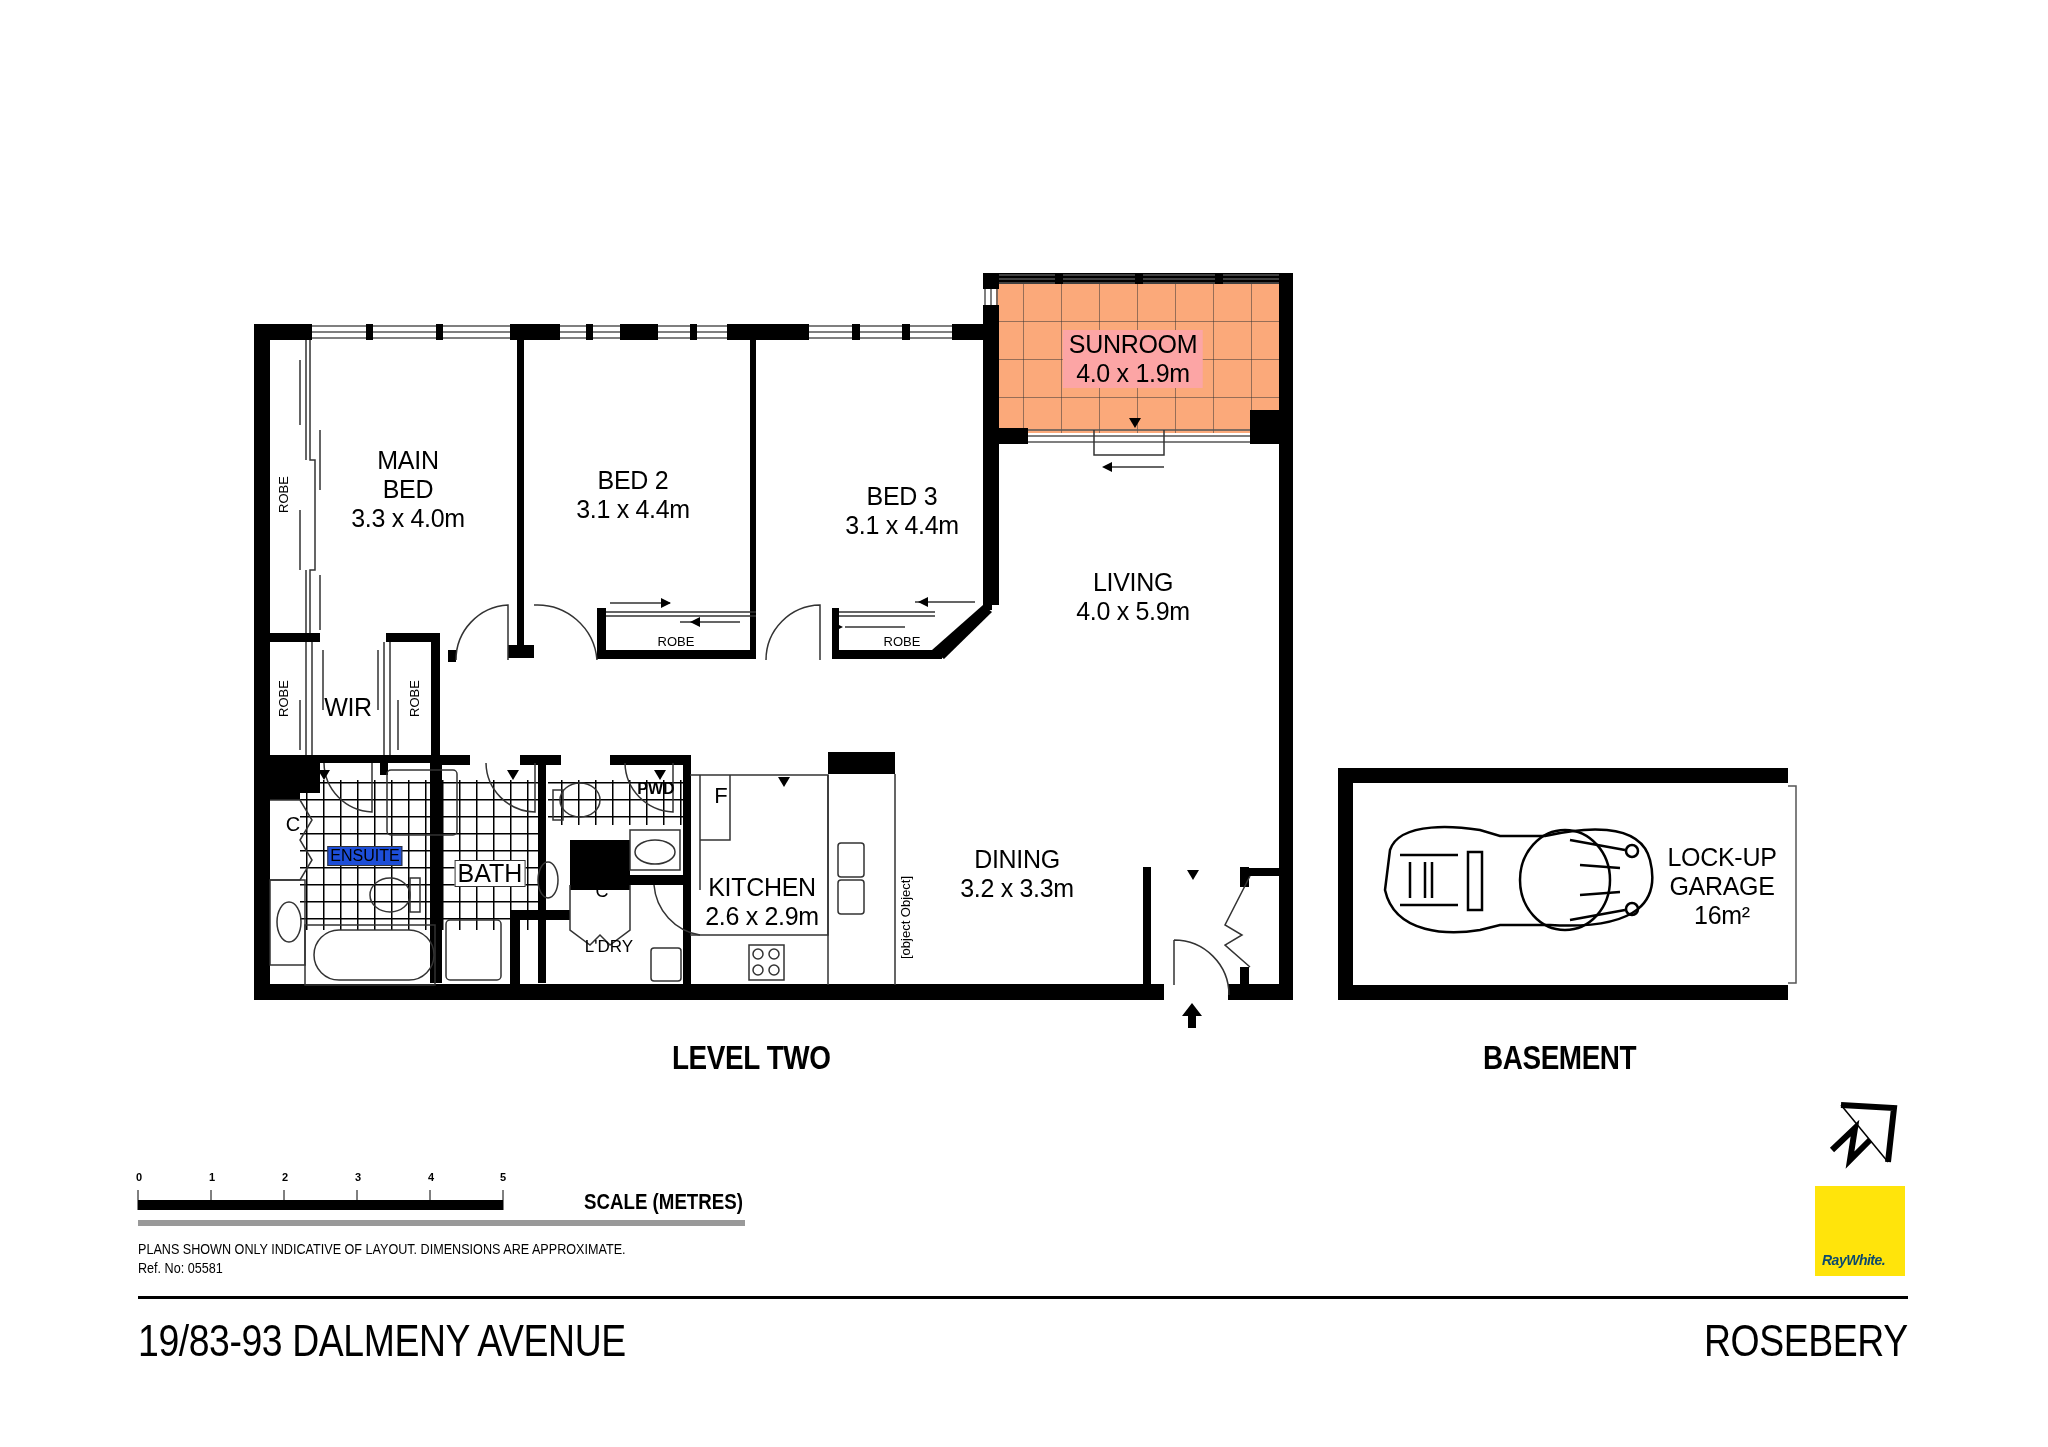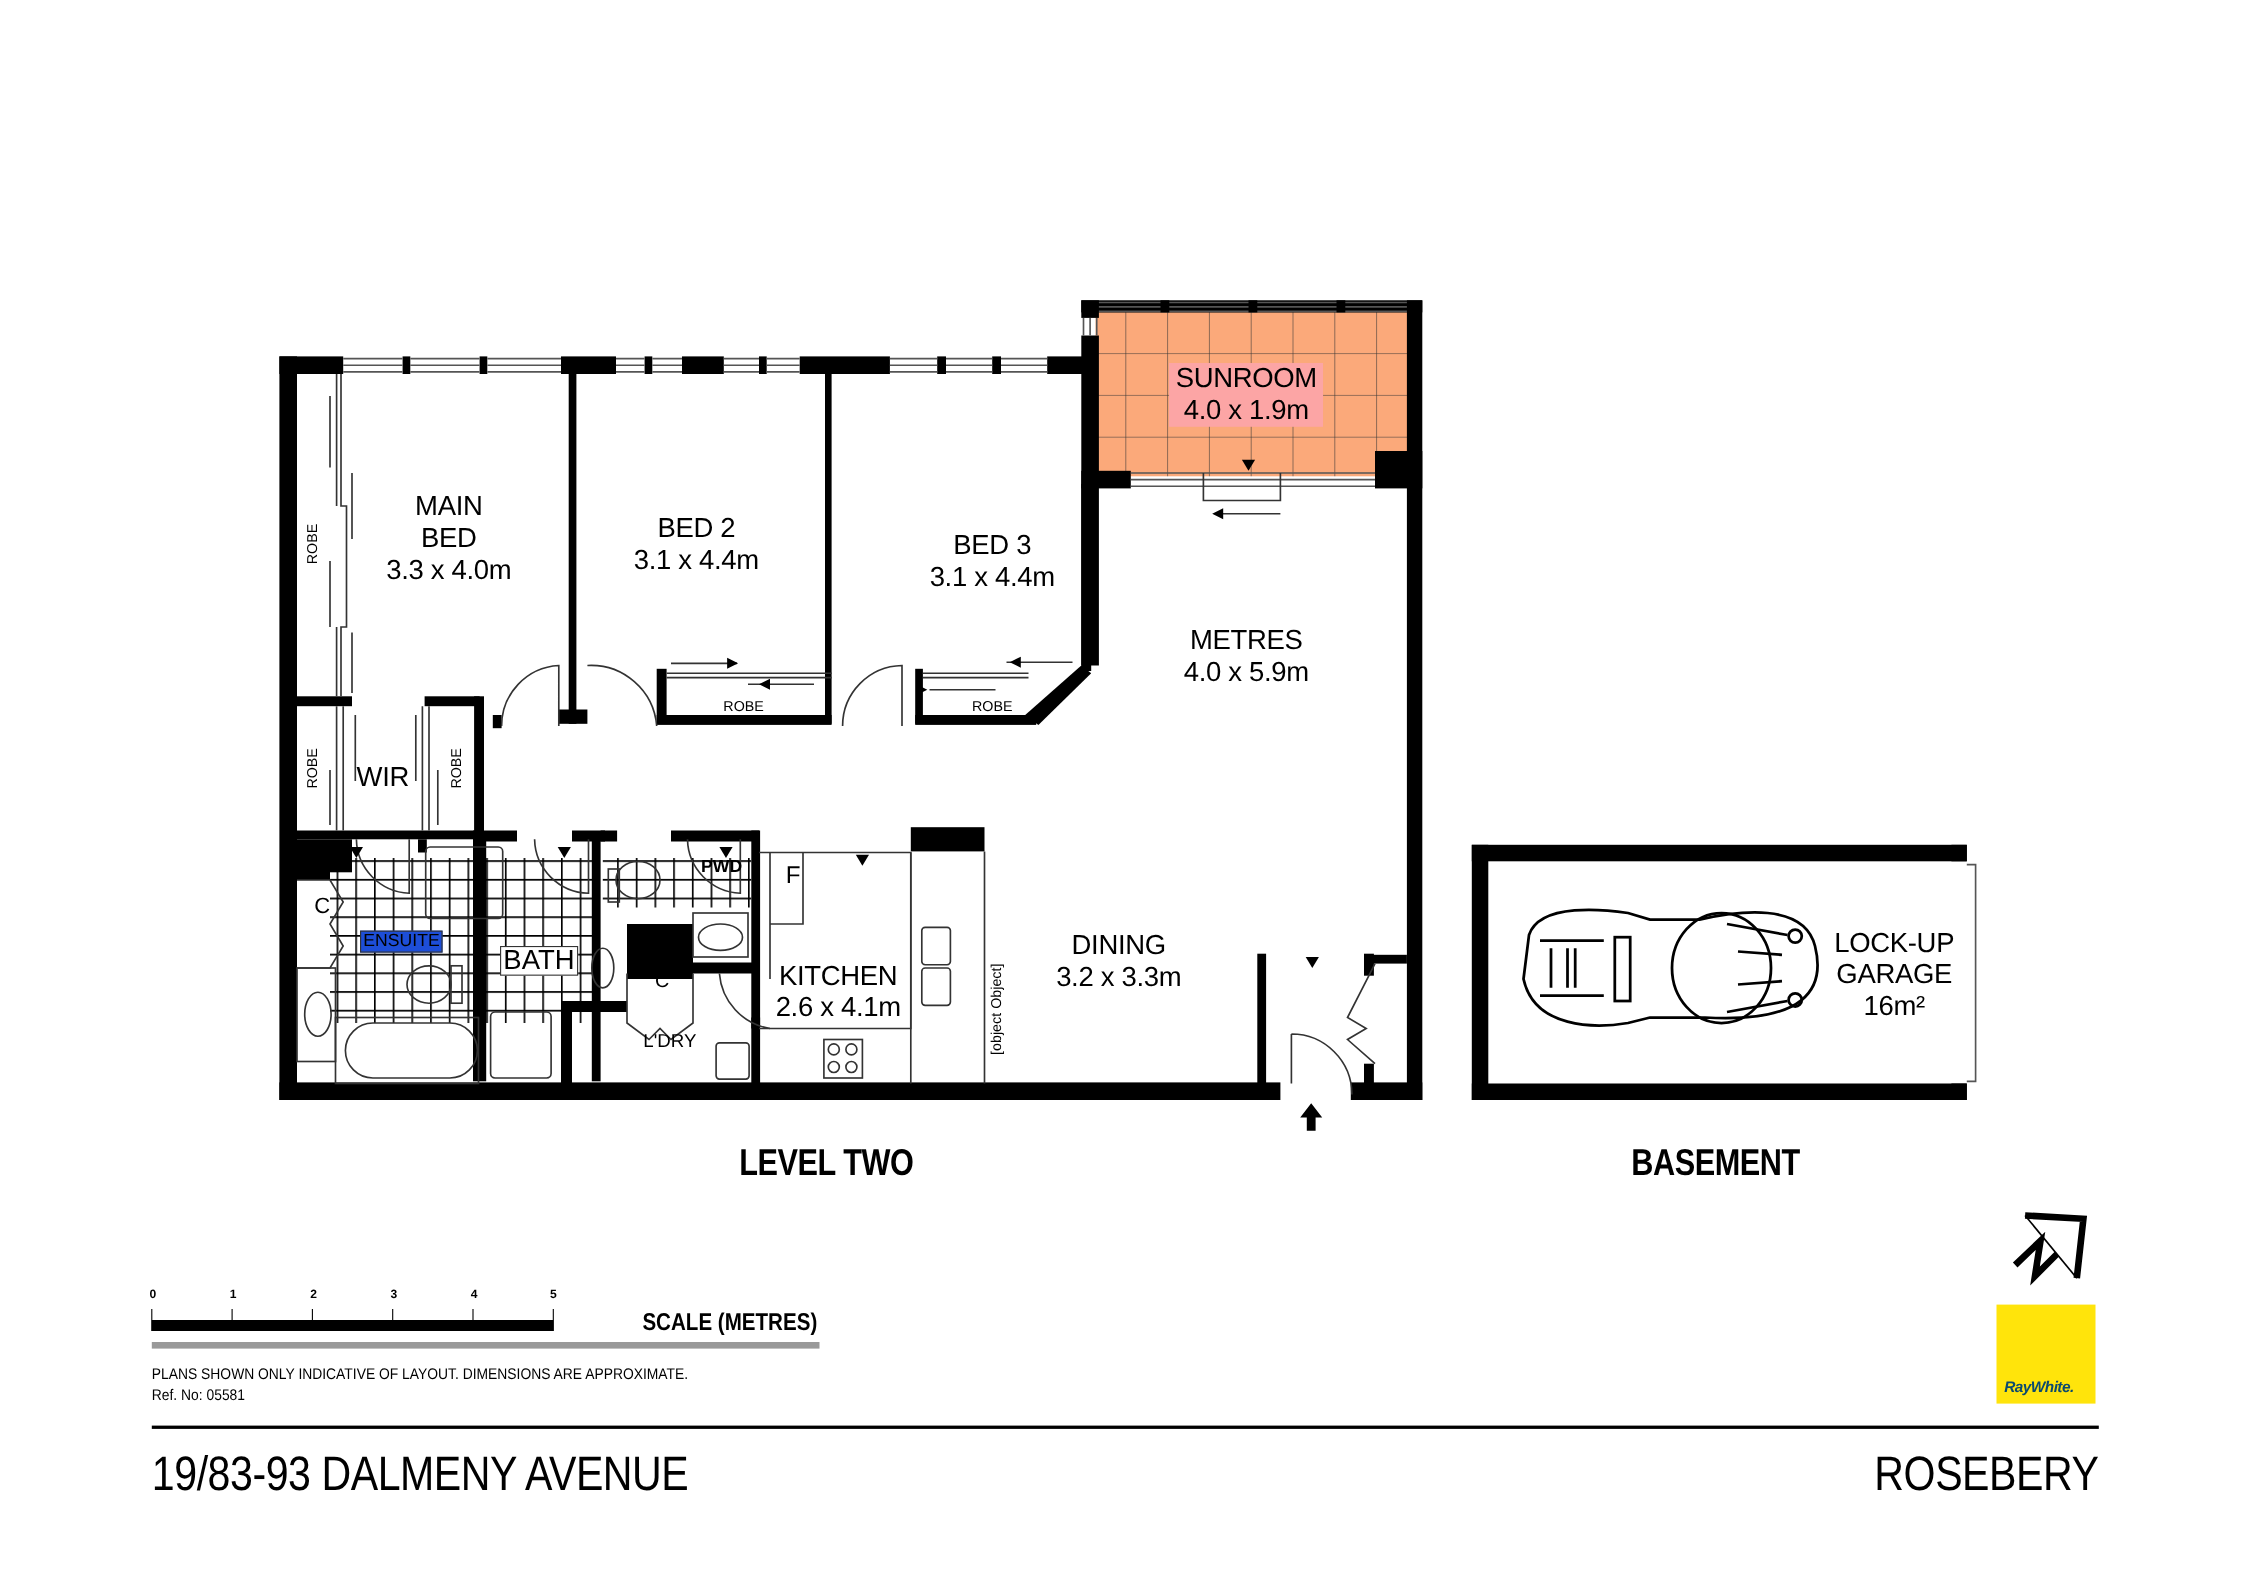--- a/index.html
+++ b/index.html
@@ -289,30 +289,30 @@
 </div>
 <div class="room-label" style="left:872px; top:482px;margin-left:30px;">
   <div class="room-name">BED 3</div>
   <div class="room-dim">3.1 x 4.4m</div>
 </div>
 <div class="room-label" style="left:1133px; top:330px; background:#fca5a5; padding:0 6px;">
   <div class="room-name">SUNROOM</div>
   <div class="room-dim">4.0 x 1.9m</div>
 </div>
 <div class="room-label" style="left:1133px; top:568px;">
-  <div class="room-name">METRES</div>
+  <div class="room-name">LIVING</div>
   <div class="room-dim">4.0 x 5.9m</div>
 </div>
 <div class="room-label" style="left:1017px; top:845px;">
   <div class="room-name">DINING</div>
   <div class="room-dim">3.2 x 3.3m</div>
 </div>
 <div class="room-label" style="left:762px; top:873px; background:#fff;">
   <div class="room-name">KITCHEN</div>
-  <div class="room-dim">2.6 x 4.1m</div>
+  <div class="room-dim">2.6 x 2.9m</div>
 </div>
 <div class="room-label" style="left:348px; top:693px;">
   <div class="room-name">WIR</div>
 </div>
 <div class="room-label" style="left:1722px; top:843px;">
   <div class="room-name">LOCK-UP</div>
   <div class="room-name">GARAGE</div>
   <div class="room-dim">16m²</div>
 </div>
 

